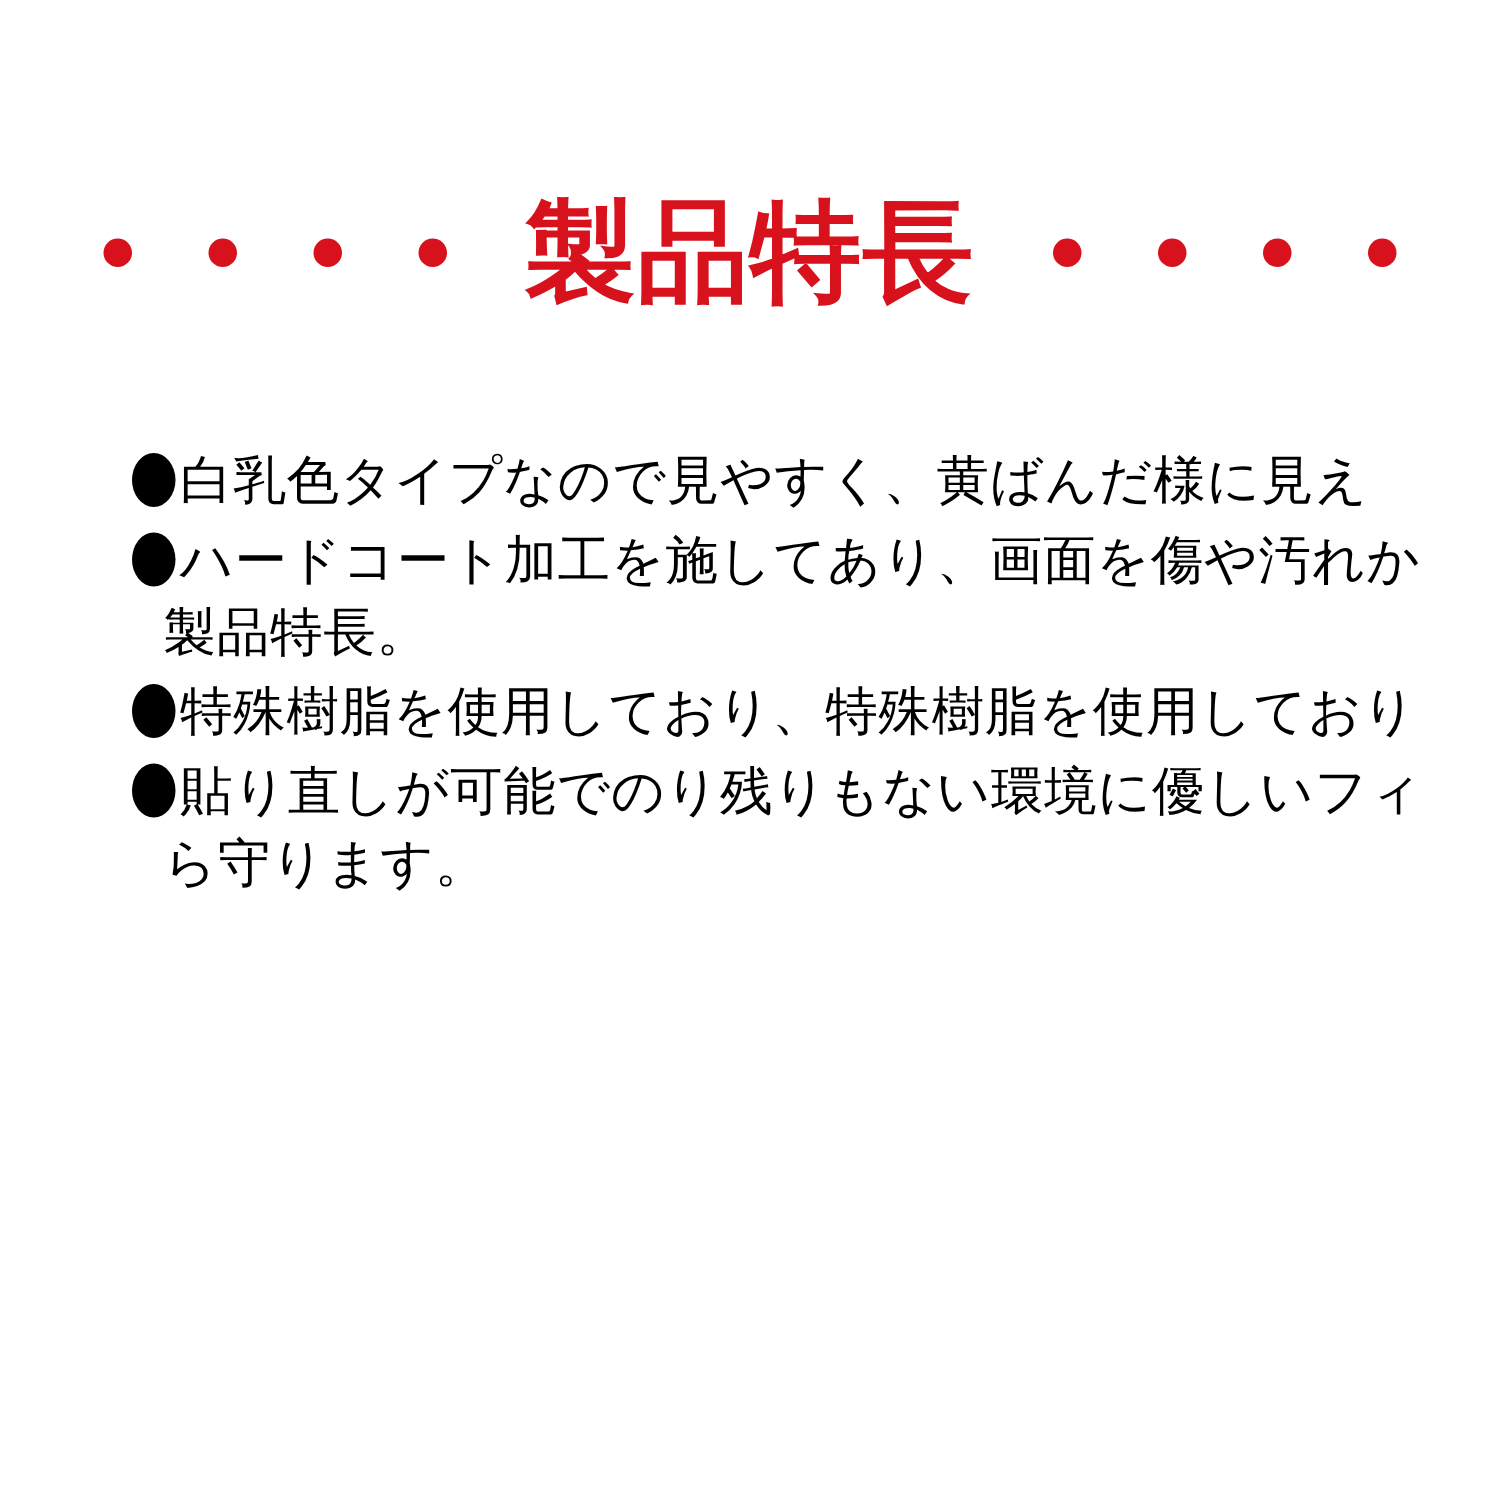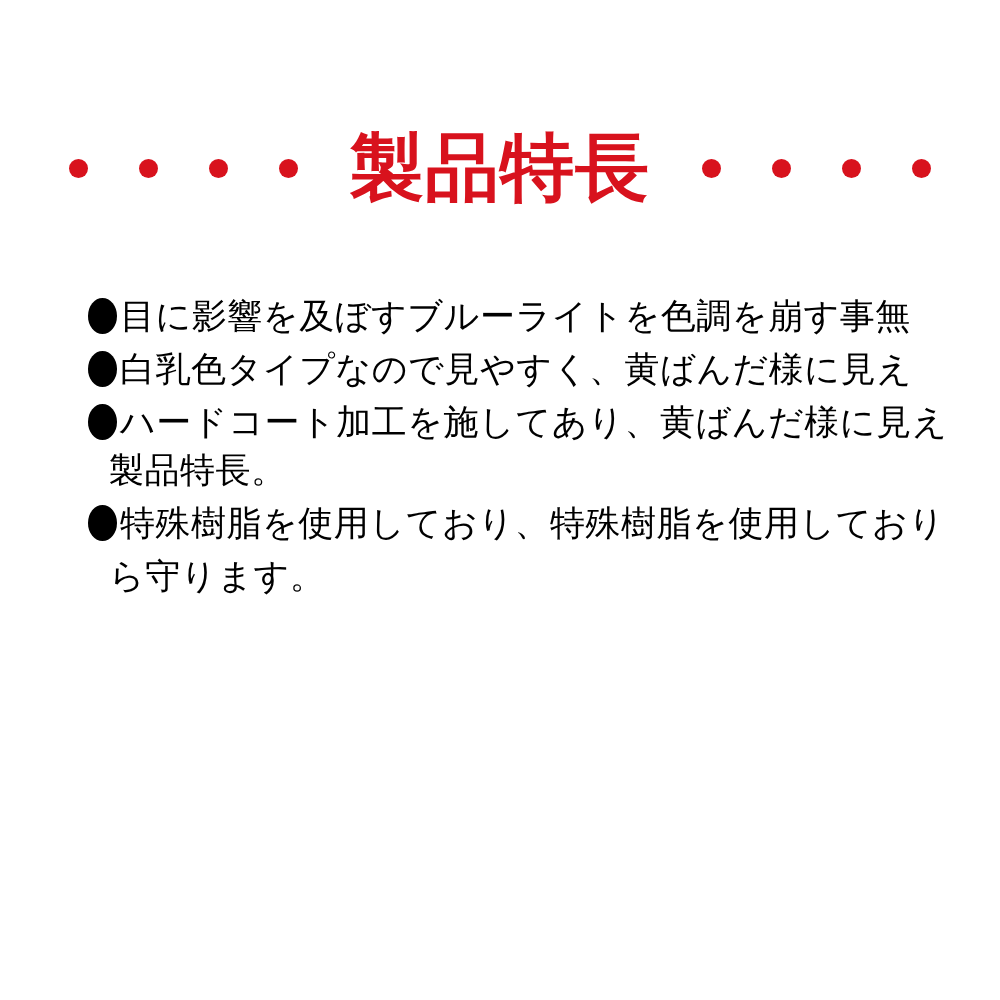--- a/index.html
+++ b/index.html
@@ -85,29 +85,29 @@
     <h1 class="title">製品特長</h1>
     <div class="dots">
         <span class="dot"></span>
         <span class="dot"></span>
         <span class="dot"></span>
         <span class="dot"></span>
       </div>
   </div>
   <div class="features">
       <div class="feature-item">
-        <div class="line first"><span class="bullet"></span><span>目に影響を及ぼすブルーライトを色調を崩す事無</span></div>
       </div>
       <div class="feature-item">
         <div class="line first"><span class="bullet"></span><span>白乳色タイプなので見やすく、黄ばんだ様に見え</span></div>
       </div>
       <div class="feature-item">
-        <div class="line first"><span class="bullet"></span><span>ハードコート加工を施してあり、黄ばんだ様に見え</span></div>
+        <div class="line first"><span class="bullet"></span><span>ハードコート加工を施してあり、画面を傷や汚れか</span></div>
         <div class="line">製品特長。</div>
       </div>
       <div class="feature-item">
         <div class="line first"><span class="bullet"></span><span>特殊樹脂を使用しており、特殊樹脂を使用しており</span></div>
       </div>
       <div class="feature-item">
+        <div class="line first"><span class="bullet"></span><span>貼り直しが可能でのり残りもない環境に優しいフィ</span></div>
         <div class="line">ら守ります。</div>
       </div>
     </div>
 </div>
 
 </body></html>

